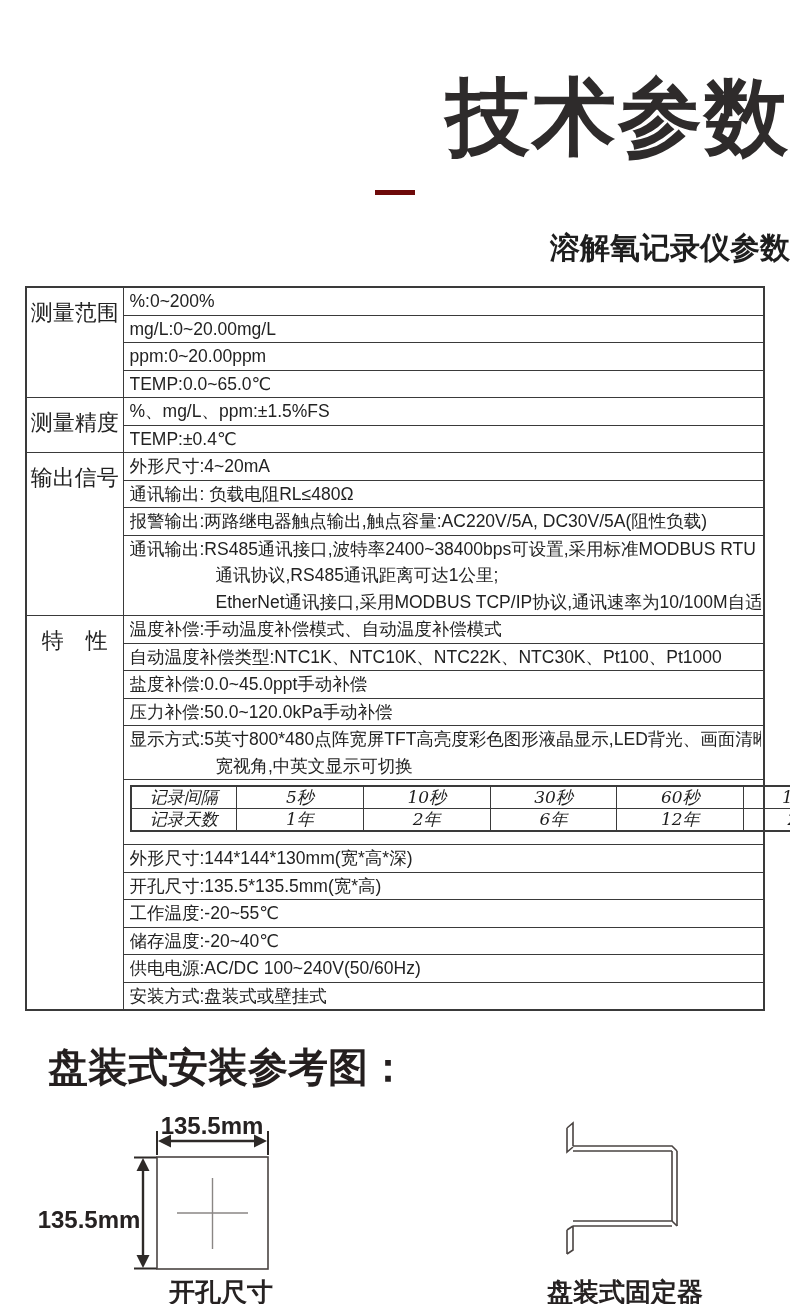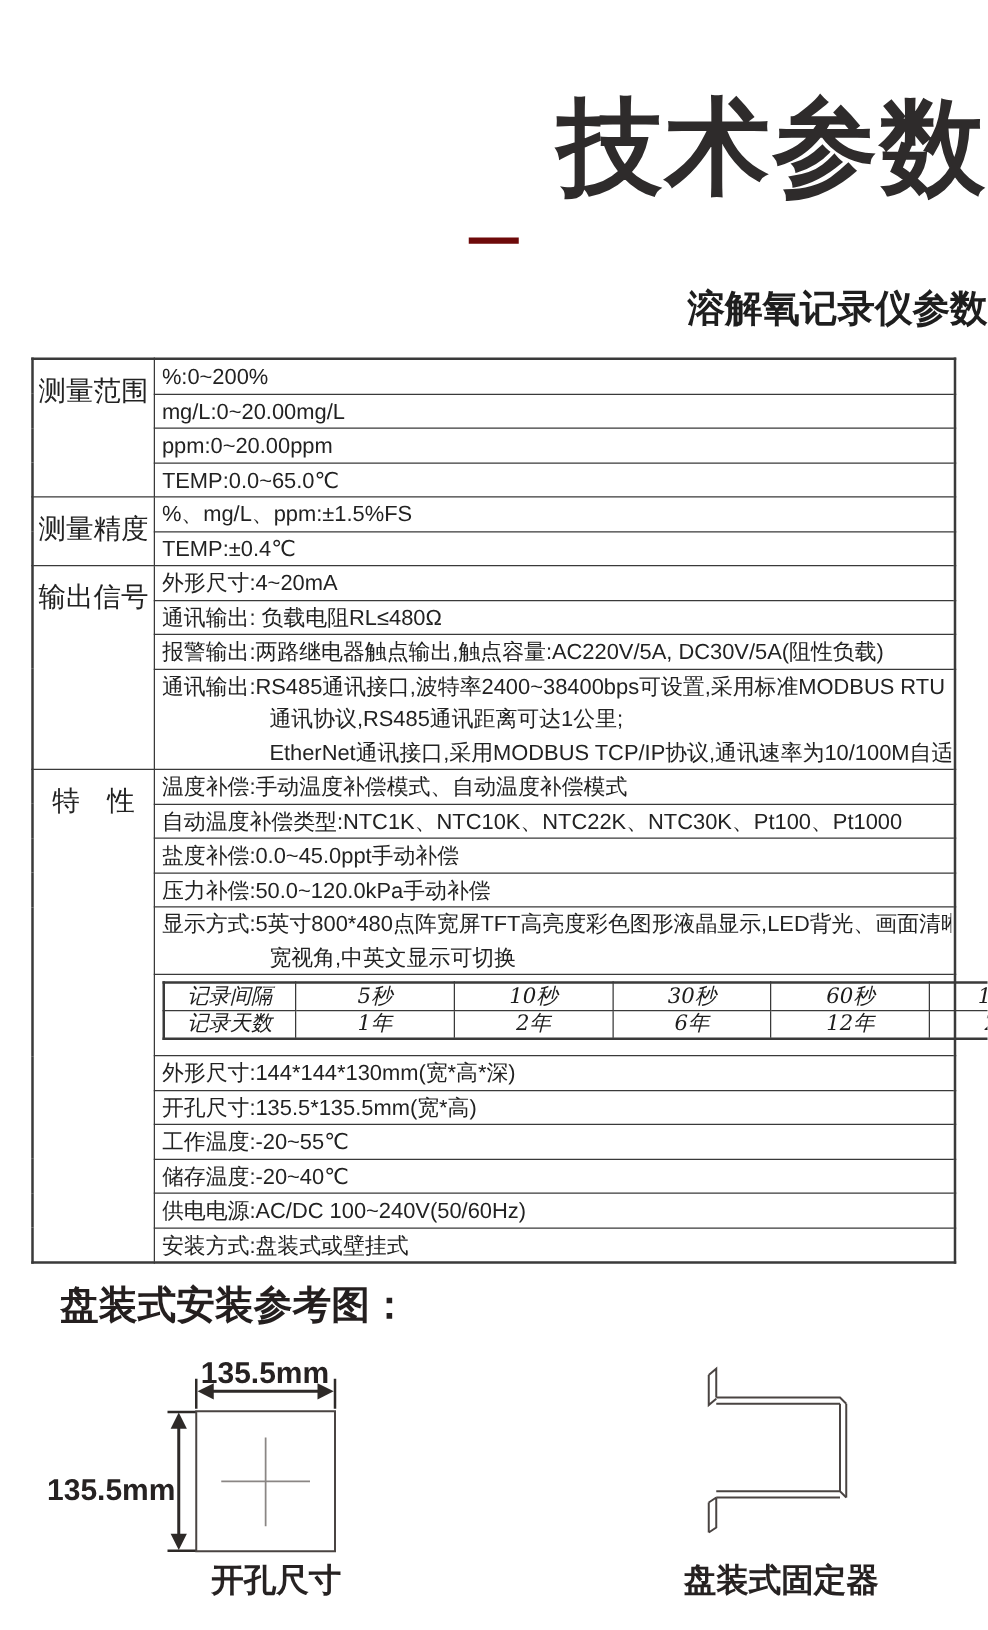--- a/index.html
+++ b/index.html
@@ -41,21 +41,21 @@
     font-family:"DejaVu Serif","Liberation Serif",serif;
     font-style:italic;
   }
   table.rec td{
     border:1.5px solid #3a3a3a;text-align:center;vertical-align:middle;
     font-size:17px;line-height:21px;height:21px;padding:0;white-space:nowrap;color:#1d1d1d;
   }
   table.rec col.c0{width:106px;}
   
   .mount-heading{
-    margin:16px 0 0 48px;font-size:31px;font-weight:800;
+    margin:34px 0 0 48px;font-size:40px;font-weight:800;
     line-height:1.1;color:#241f1f;
   }
   .diagrams{position:relative;height:216px;margin-top:0;}
   .diagrams svg{position:absolute;top:14px;}
   svg text{fill:#262222;font-family:"Liberation Sans","DejaVu Sans",sans-serif;}
   .dimtext{font-size:24px;font-weight:700;}
   .captext{font-size:26px;font-weight:700;}
   .line{stroke:#4a4442;stroke-width:1.6;fill:none;}
   .dimline{stroke:#2e2a28;stroke-width:2.4;fill:none;}
   .tick{stroke:#2e2a28;stroke-width:2;fill:none;}

